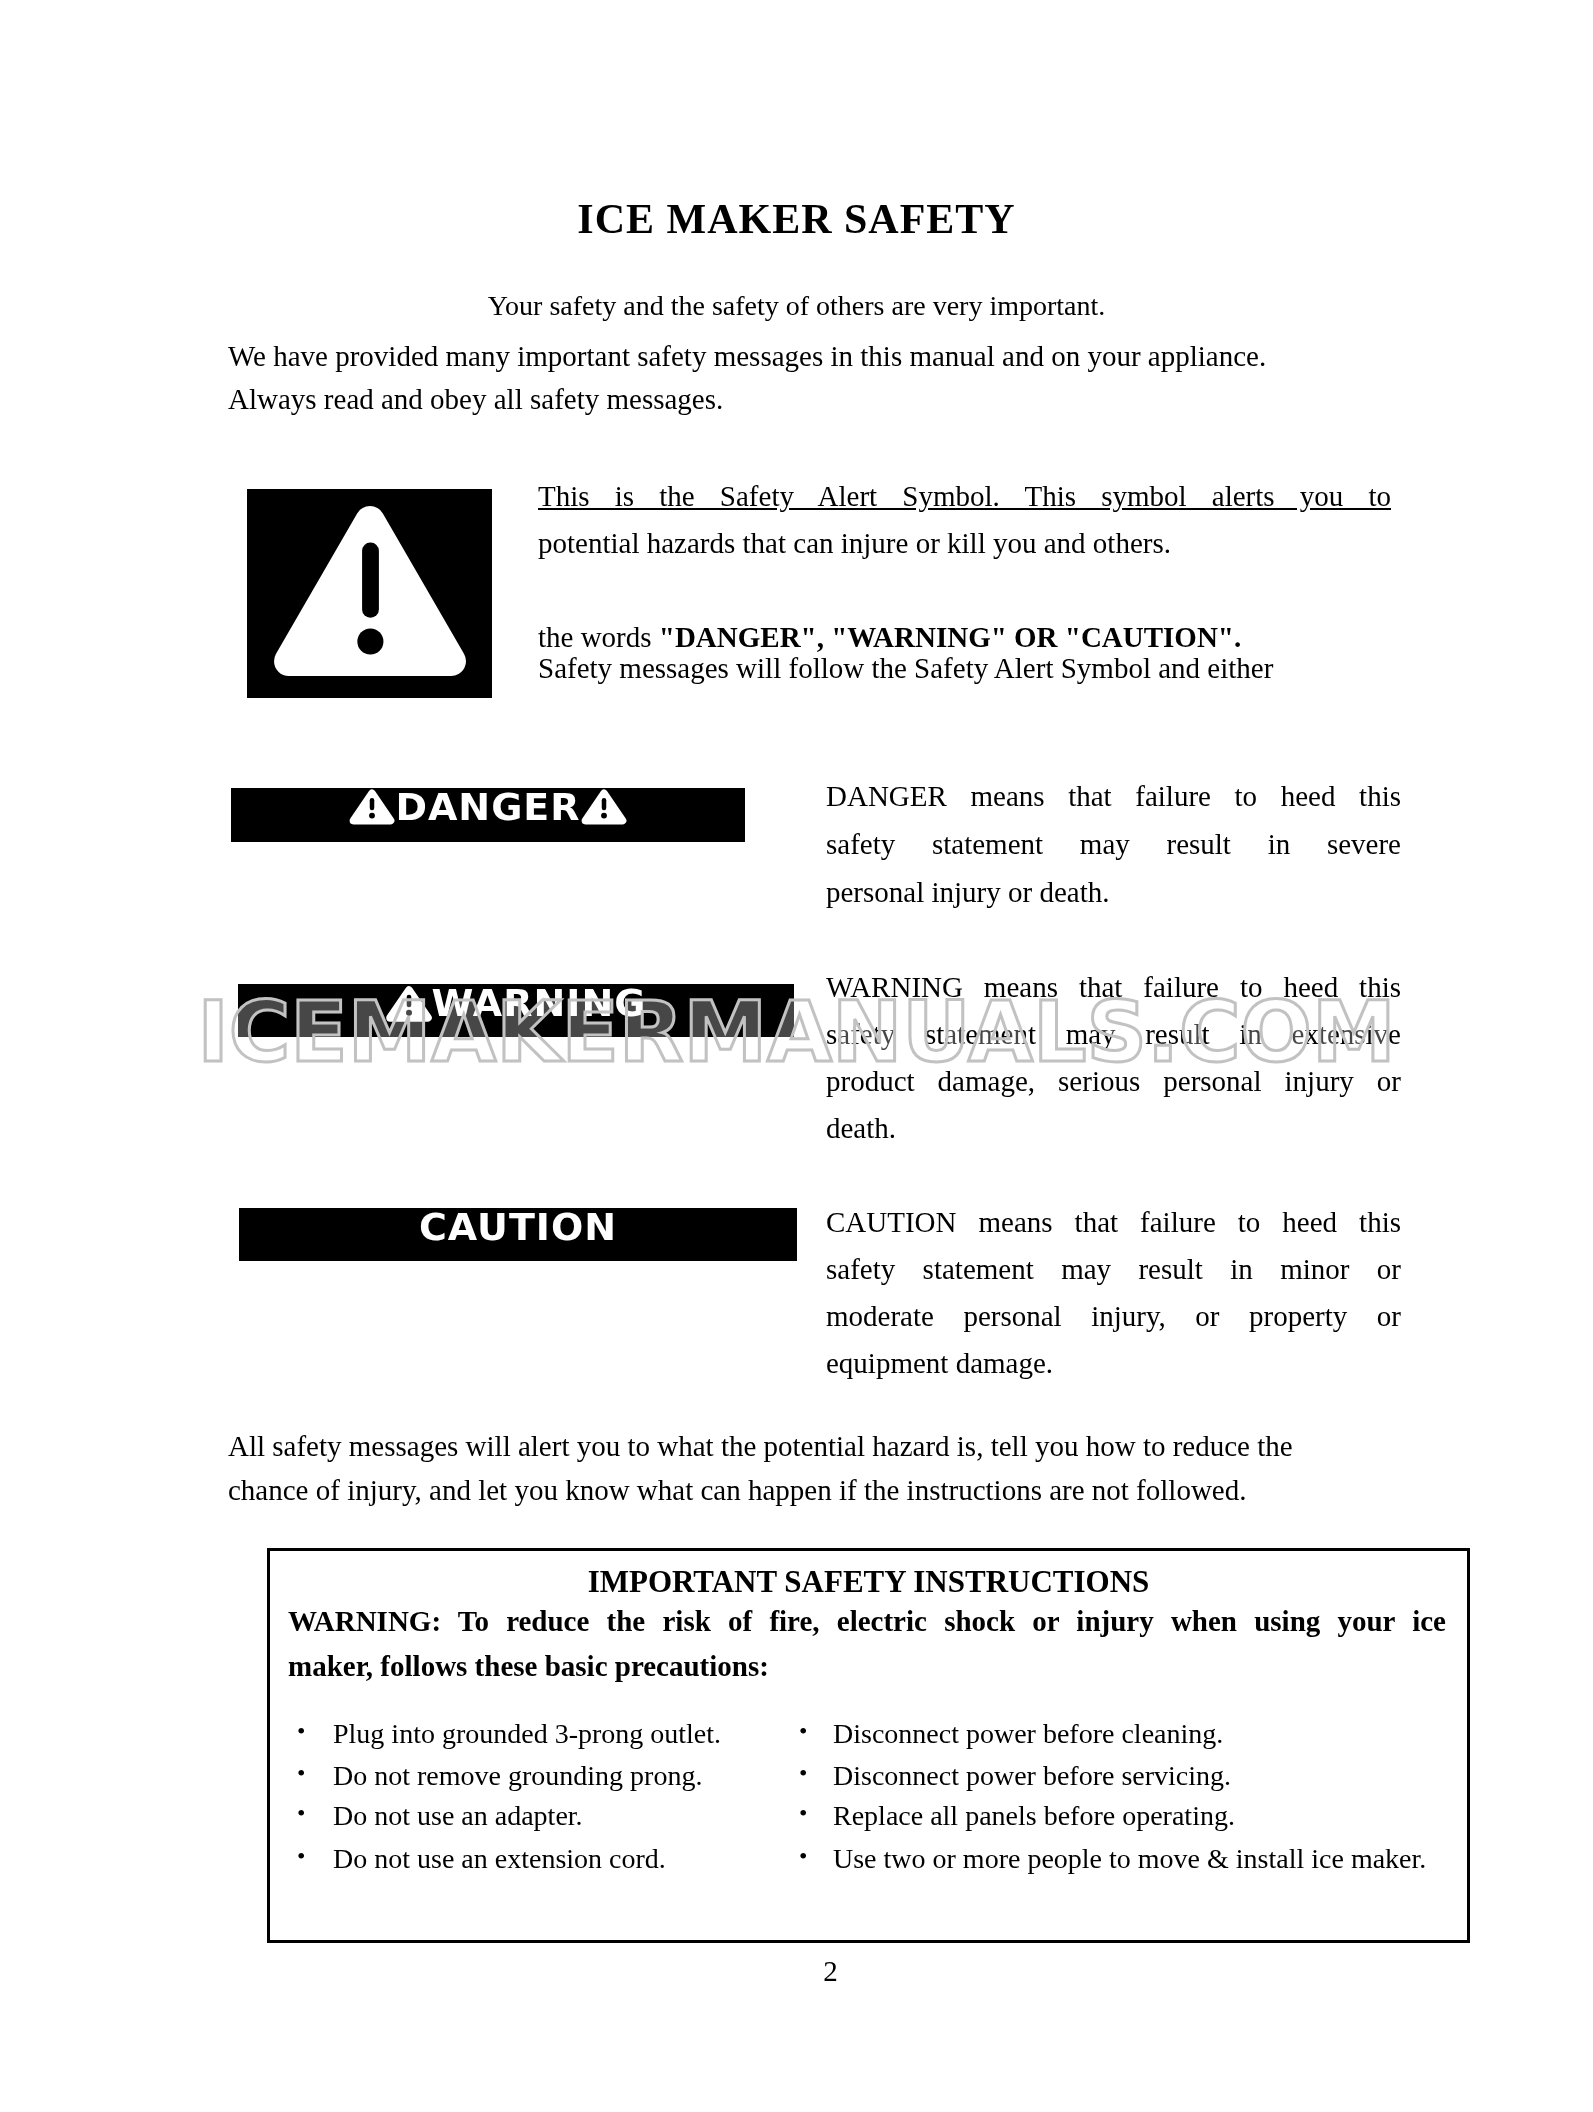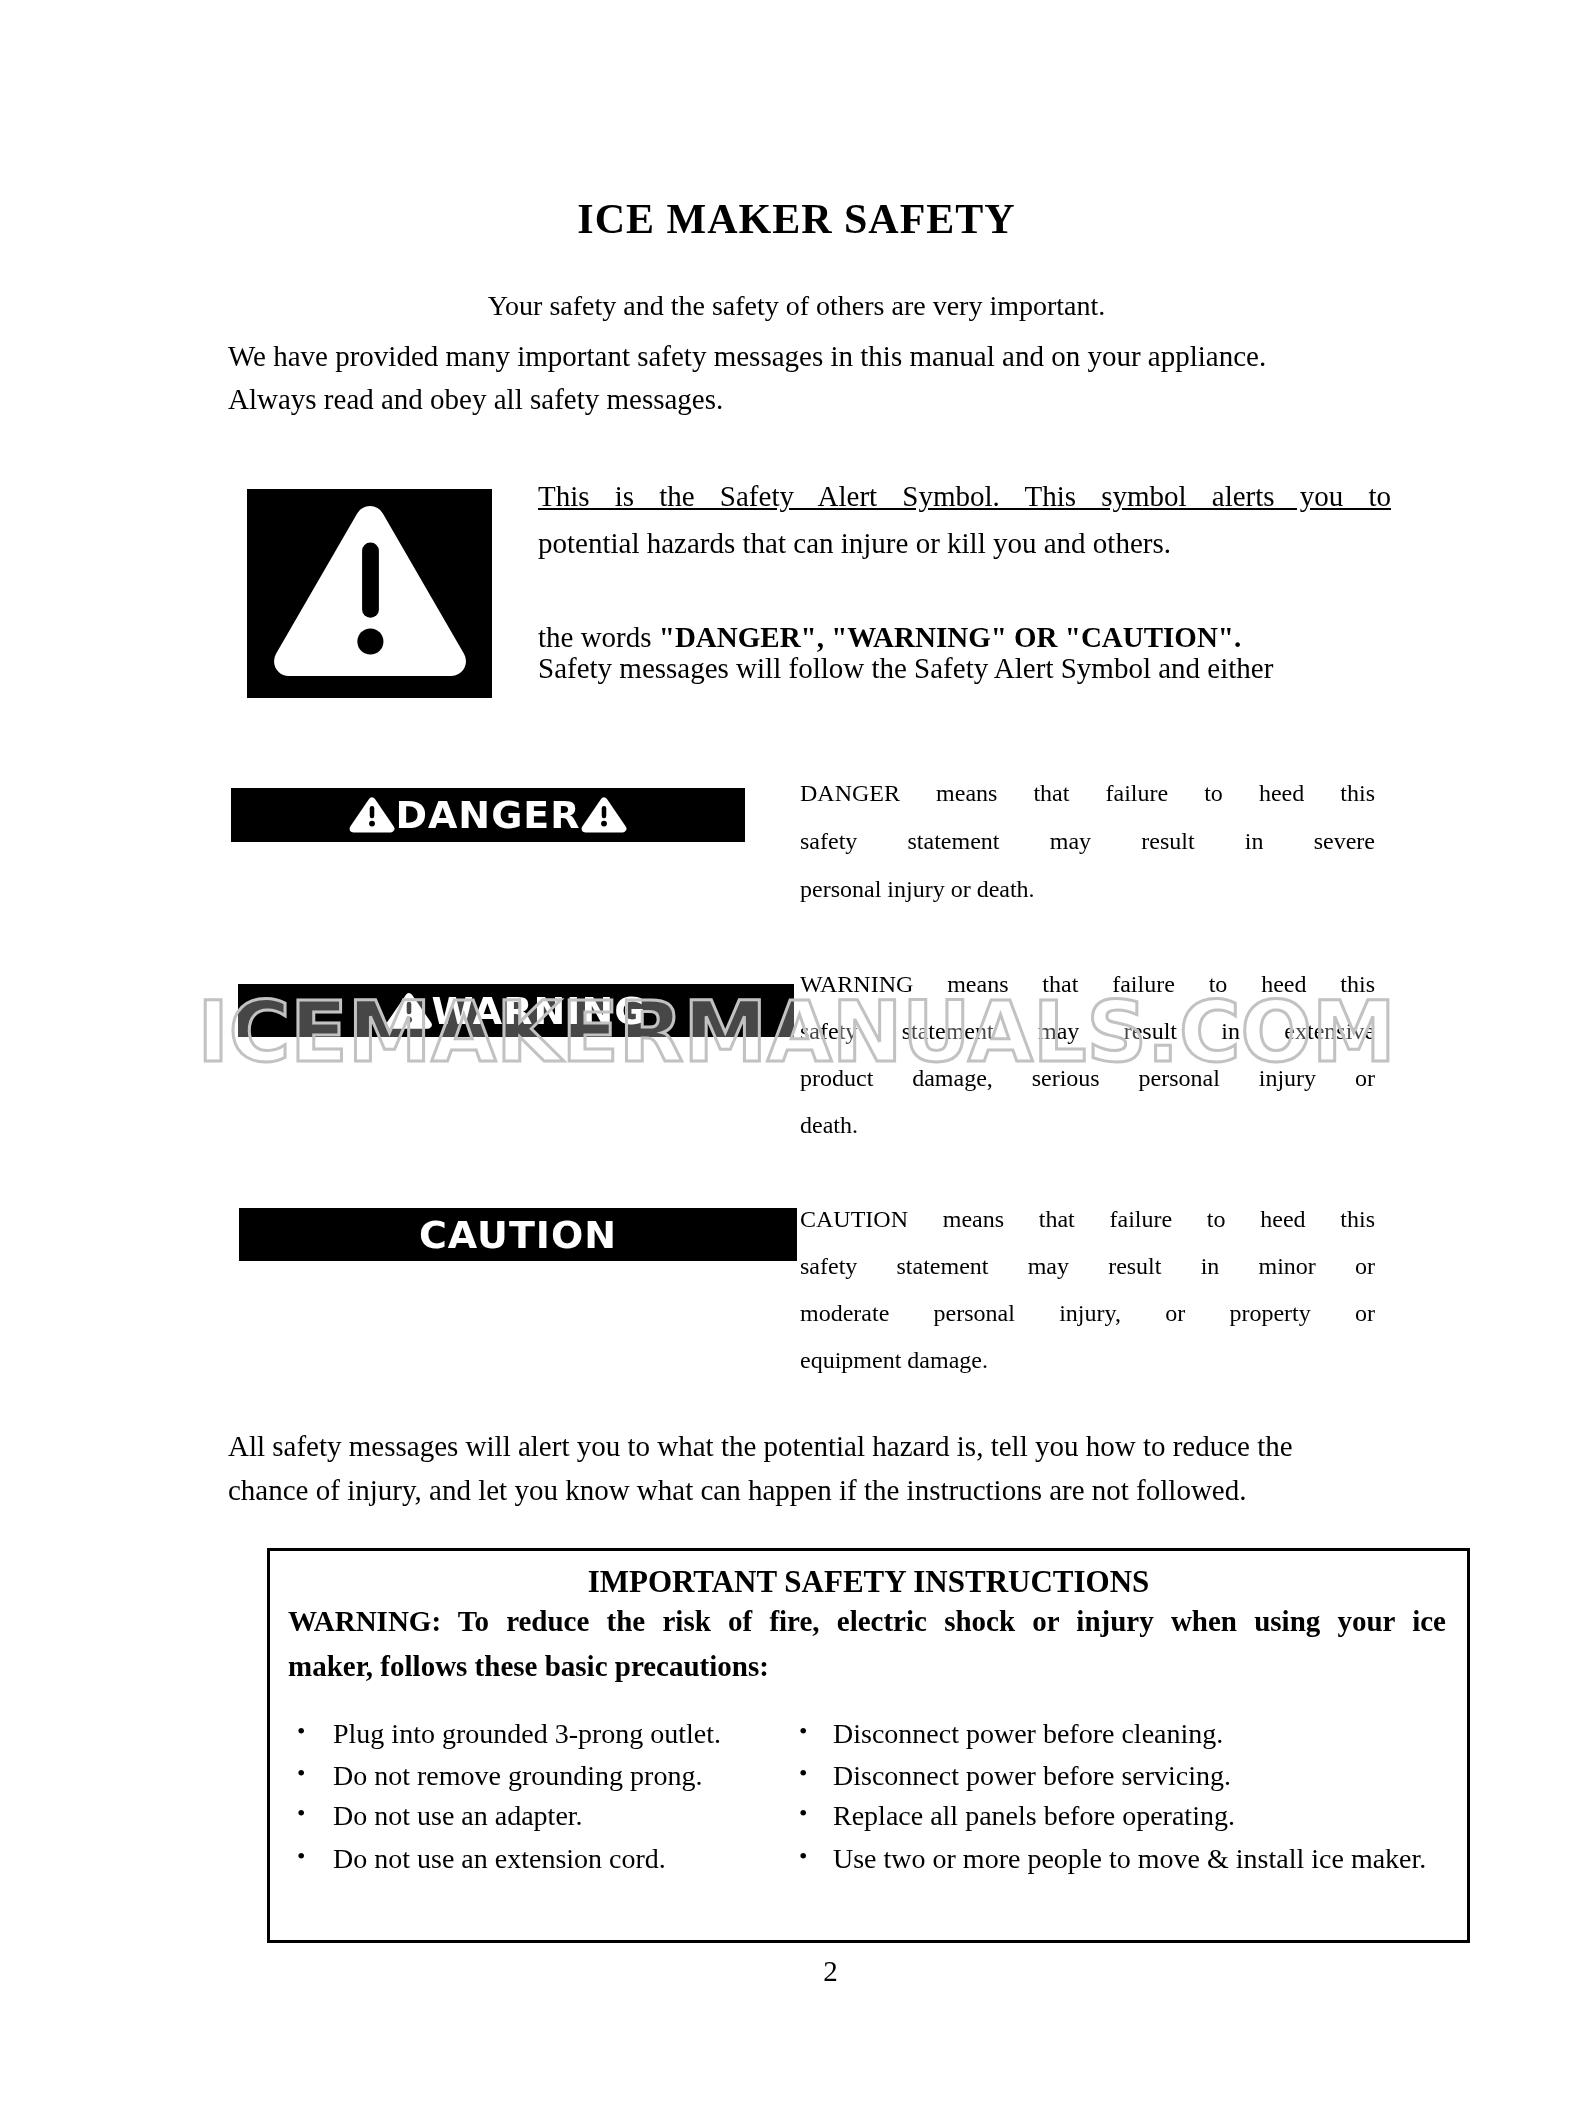--- a/index.html
+++ b/index.html
@@ -34,30 +34,30 @@
   #symbol-box{left:247px;top:489px;width:245px;height:209px;background:var(--banner_bg);
     display:flex;align-items:center;justify-content:center;}
   .sym-line{left:538px;width:853px;font-size:29px;}
   #sym-0{top:480px;text-decoration:underline;}
   #sym-1{top:527px;}
   #sym-2{top:608px;margin-top:44px;}
   #sym-3{top:621px;}
   .boldseg{font-weight:bold;}
 
   
-  .banner{background:var(--banner_bg);display:flex;align-items:center;justify-content:center;}
+  .banner{background:var(--banner_bg);display:flex;justify-content:center;}
   .banner-label{
     font-family:"DejaVu Sans",sans-serif;font-weight:bold;color:var(--banner_text);
     font-size:38px;letter-spacing:1px;line-height:1;
   }
   #danger-banner{left:231px;top:788px;width:514px;height:54px;}
   #warning-banner{left:238px;top:984px;width:556px;height:53px;}
   #caution-banner{left:239px;top:1208px;width:558px;height:53px;}
 
-  .col-line{left:800px;width:575px;font-size:24px;}
+  .col-line{left:826px;width:575px;font-size:29px;}
   #dng-0{top:780px;}  #dng-1{top:828px;}  #dng-2{top:876px;}
   #wrn-0{top:971px;}  #wrn-1{top:1018px;} #wrn-2{top:1065px;} #wrn-3{top:1112px;}
   #cau-0{top:1206px;} #cau-1{top:1253px;} #cau-2{top:1300px;} #cau-3{top:1347px;}
 
   
   #watermark{
     left:0;top:990px;width:100%;text-align:center;
     font-family:"DejaVu Sans",sans-serif;font-weight:bold;
     font-size:84px;letter-spacing:0px;line-height:1;
     color:rgba(255,255,255,0.28);

